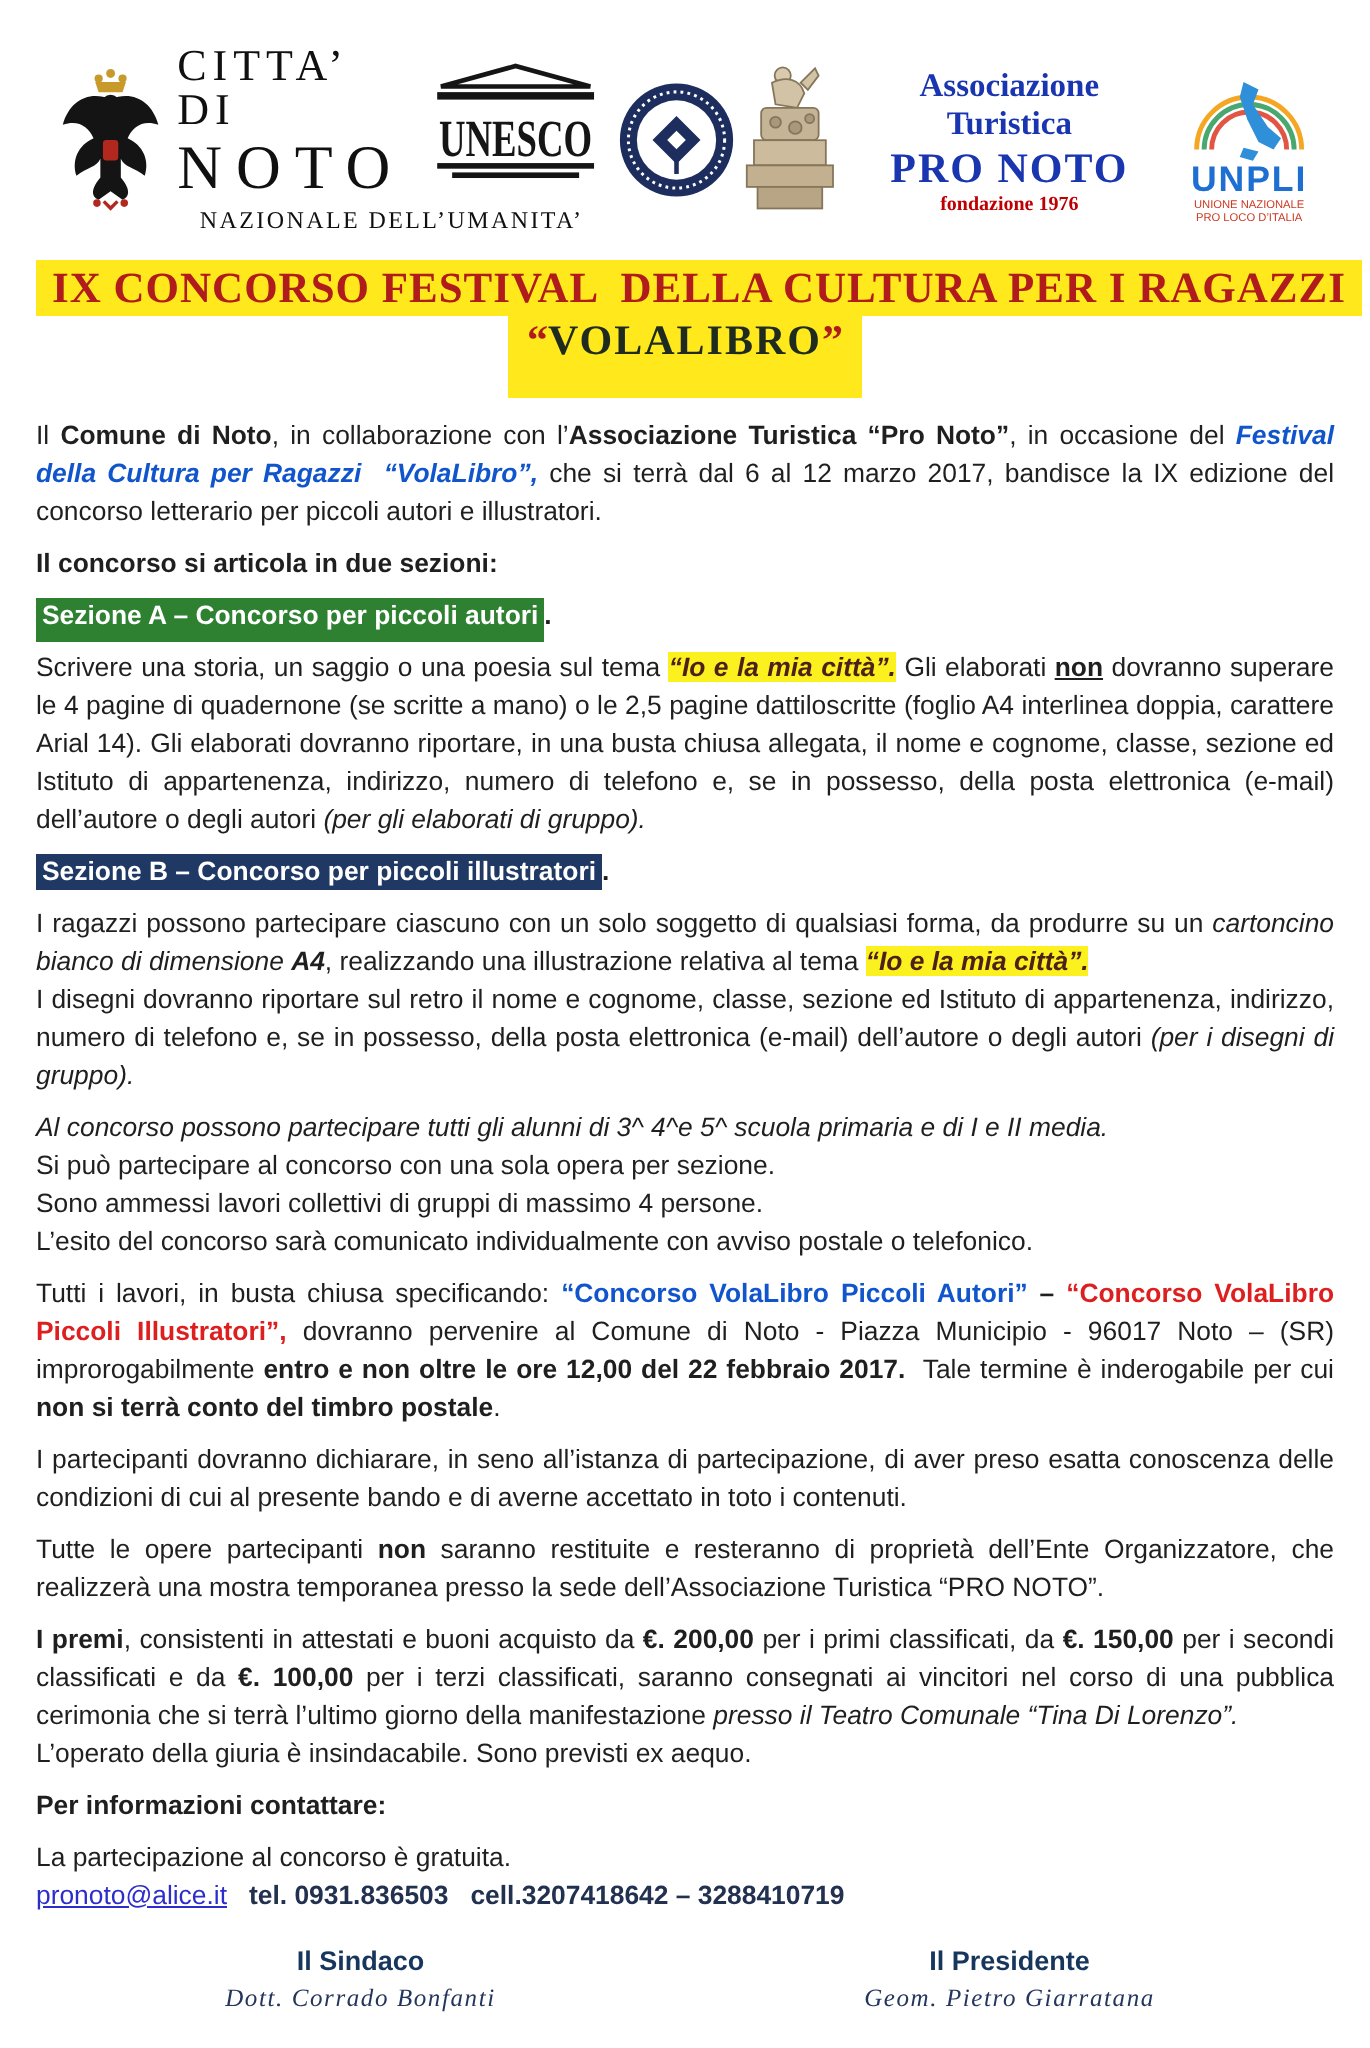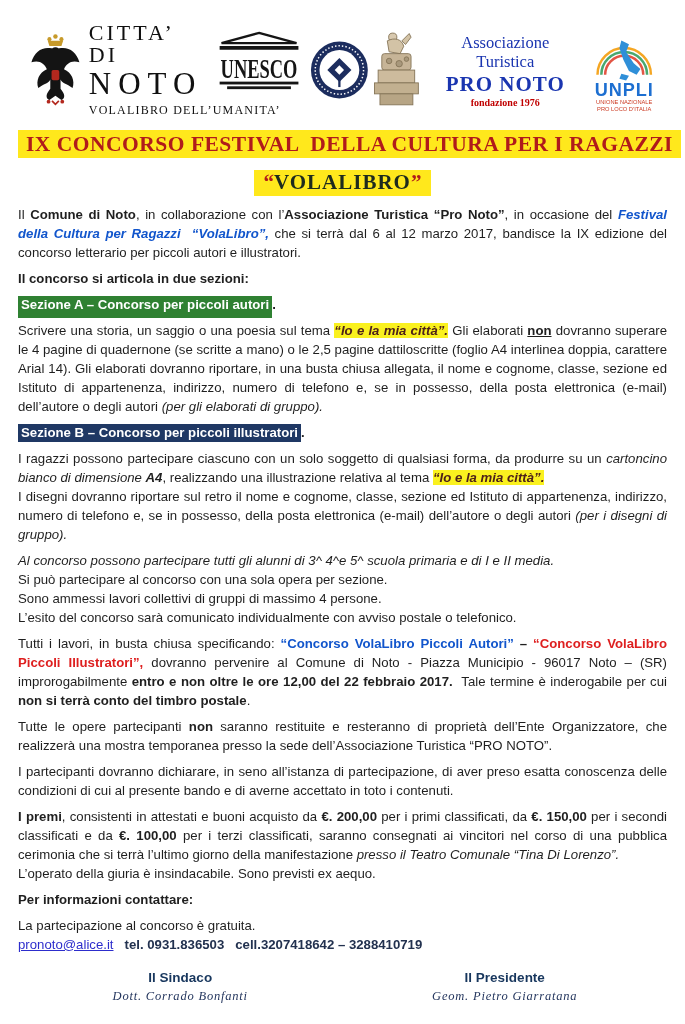--- a/index.html
+++ b/index.html
@@ -17,43 +17,43 @@
   html,body{background:#fff;}
   body{
     width:685px;height:1024px;margin:0 auto;overflow:hidden;
     font-family:"Liberation Sans",sans-serif;color:var(--ink);
   }
   .page{padding:14px 18px 0 18px;}
 
   
   .masthead{display:flex;justify-content:space-between;align-items:flex-start;padding:8px 6px 2px 10px;}
   .brand-left{display:flex;align-items:center;gap:6px;}
-  .city-block{display:flex;flex-direction:column;}
+  .city-block{display:flex;flex-direction:column;align-items:center;}
   .city-top{display:flex;align-items:center;gap:6px;}
   .city-lines{font-family:"Liberation Serif",serif;color:#101010;line-height:1;}
   .city-l1{font-size:22px;letter-spacing:3px;}
   .city-l2{font-size:31px;letter-spacing:7px;margin-top:2px;}
   .city-sub{font-family:"Liberation Serif",serif;font-size:12px;letter-spacing:1.2px;margin-top:4px;color:#101010;white-space:nowrap;}
   .brand-right{display:flex;align-items:center;gap:8px;padding-top:4px;}
   .pronoto-block{text-align:center;font-family:"Liberation Serif",serif;line-height:1.15;}
-  .pronoto-l1{color:#1A35B0;font-weight:400;font-size:16.5px;}
+  .pronoto-l1{color:#1A35B0;font-weight:700;font-size:16.5px;}
   .pronoto-l2{color:#1A35B0;font-weight:700;font-size:21px;letter-spacing:1px;}
   .pronoto-l3{color:#C00000;font-weight:700;font-size:10px;margin-top:1px;}
 
   
   .doc-title{text-align:center;margin-top:10px;line-height:1.05;}
   .doc-title .t1{
     display:inline-block;background:var(--yellow);color:var(--title-red);
     font-family:"Liberation Serif",serif;font-size:21.5px;font-weight:600;
     letter-spacing:0.5px;padding:3px 8px 2px;white-space:pre;
   }
   .doc-title .t2{
     display:inline-block;background:var(--yellow);
     font-family:"Liberation Serif",serif;font-size:21px;font-weight:600;
-    padding:1px 10px 3px;margin-top:12px;
+    padding:1px 10px 18px;margin-top:0px;
   }
   .doc-title .t2 .q{color:var(--title-red);}
   .doc-title .t2 .w{color:#1E2B1E;letter-spacing:1px;}
 
   
   .doc-body{margin-top:9px;}
   .para{
     font-size:13.2px;line-height:19px;text-align:justify;margin-top:7px;
   }
   .para span, .para a{white-space:pre-wrap;}
@@ -111,21 +111,21 @@
             <div class="city-l2">NOTO</div>
           </div>
           <svg width="92" height="62" viewBox="0 0 96 64">
             <polygon points="48,2 88,13 8,13" fill="none" stroke="#151515" stroke-width="2.5"></polygon>
             <rect x="6" y="16" width="84" height="4" fill="#151515"></rect>
             <text x="48" y="50" text-anchor="middle" font-family="Liberation Serif, serif" font-weight="bold" font-size="28" textLength="82" lengthAdjust="spacingAndGlyphs" fill="#151515">UNESCO</text>
             <rect x="6" y="54" width="84" height="3" fill="#151515"></rect>
             <rect x="14" y="59" width="68" height="3" fill="#151515"></rect>
           </svg>
         </div>
-        <div class="city-sub">VOLALIBRO DELL’UMANITA’</div>
+        <div class="city-sub">NAZIONALE DELL’UMANITA’</div>
       </div>
 
       <svg width="60" height="60" viewBox="0 0 62 62">
         <circle cx="31" cy="31" r="30" fill="#1C2D5E"></circle>
         <circle cx="31" cy="31" r="21" fill="#FFFFFF"></circle>
         <circle cx="31" cy="31" r="25.5" fill="none" stroke="#FFFFFF" stroke-width="1.6" stroke-dasharray="1.5,2.2"></circle>
         <rect x="22" y="22" width="18" height="18" transform="rotate(45 31 31)" fill="#1C2D5E"></rect>
         <rect x="27.5" y="27.5" width="7" height="7" transform="rotate(45 31 31)" fill="#FFFFFF"></rect>
         <rect x="29.8" y="41" width="2.4" height="8" fill="#1C2D5E"></rect>
       </svg>
@@ -177,22 +177,22 @@
       <p class="para"><span class="s-b s-hlg">Sezione A – Concorso per piccoli autori</span><span class="s-b">.</span></p>
       <p class="para"><span>Scrivere una storia, un saggio o una poesia sul tema </span><span class="s-b s-i s-hly s-maroon">“Io e la mia città”.</span><span> Gli elaborati </span><span class="s-b s-u">non</span><span> dovranno superare le 4 pagine di quadernone (se scritte a mano) o le 2,5 pagine dattiloscritte (foglio A4 interlinea doppia, carattere Arial 14). Gli elaborati dovranno riportare, in una busta chiusa allegata, il nome e cognome, classe, sezione ed Istituto di appartenenza, indirizzo, numero di telefono e, se in possesso, della posta elettronica (e-mail) dell’autore o degli autori </span><span class="s-i">(per gli elaborati di gruppo).</span></p>
       <p class="para"><span class="s-b s-hlb">Sezione B – Concorso per piccoli illustratori</span><span class="s-b">.</span></p>
       <p class="para"><span>I ragazzi possono partecipare ciascuno con un solo soggetto di qualsiasi forma, da produrre su un </span><span class="s-i">cartoncino bianco di dimensione </span><span class="s-b s-i">A4</span><span>, realizzando una illustrazione relativa al tema </span><span class="s-b s-i s-hly s-maroon">“Io e la mia città”.</span></p>
       <p class="para tight"><span>I disegni dovranno riportare sul retro il nome e cognome, classe, sezione ed Istituto di appartenenza, indirizzo, numero di telefono e, se in possesso, della posta elettronica (e-mail) dell’autore o degli autori </span><span class="s-i">(per i disegni di gruppo).</span></p>
       <p class="para"><span class="s-i">Al concorso possono partecipare tutti gli alunni di 3^ 4^e 5^ scuola primaria e di I e II media.</span></p>
       <p class="para tight"><span>Si può partecipare al concorso con una sola opera per sezione.</span></p>
       <p class="para tight"><span>Sono ammessi lavori collettivi di gruppi di massimo 4 persone.</span></p>
       <p class="para tight"><span>L’esito del concorso sarà comunicato individualmente con avviso postale o telefonico.</span></p>
       <p class="para"><span>Tutti i lavori, in busta chiusa specificando: </span><span class="s-b s-blue">“Concorso VolaLibro Piccoli Autori”</span><span class="s-b"> – </span><span class="s-b s-red">“Concorso VolaLibro Piccoli Illustratori”,</span><span> dovranno pervenire al Comune di Noto - Piazza Municipio - 96017 Noto – (SR) improrogabilmente </span><span class="s-b">entro e non oltre le ore 12,00 del 22 febbraio 2017.</span><span>  Tale termine è inderogabile per cui </span><span class="s-b">non si terrà conto del timbro postale</span><span>.</span></p>
+      <p class="para"><span>I partecipanti dovranno dichiarare, in seno all’istanza di partecipazione, di aver preso esatta conoscenza delle condizioni di cui al presente bando e di averne accettato in toto i contenuti.</span></p>
       <p class="para"><span>Tutte le opere partecipanti </span><span class="s-b">non</span><span> saranno restituite e resteranno di proprietà dell’Ente Organizzatore, che realizzerà una mostra temporanea presso la sede dell’Associazione Turistica “PRO NOTO”.</span></p>
-      <p class="para"><span>I partecipanti dovranno dichiarare, in seno all’istanza di partecipazione, di aver preso esatta conoscenza delle condizioni di cui al presente bando e di averne accettato in toto i contenuti.</span></p>
       <p class="para"><span class="s-b">I premi</span><span>, consistenti in attestati e buoni acquisto da </span><span class="s-b">€. 200,00</span><span> per i primi classificati, da </span><span class="s-b">€. 150,00</span><span> per i secondi classificati e da </span><span class="s-b">€. 100,00</span><span> per i terzi classificati, saranno consegnati ai vincitori nel corso di una pubblica cerimonia che si terrà l’ultimo giorno della manifestazione </span><span class="s-i">presso il Teatro Comunale “Tina Di Lorenzo”.</span></p>
       <p class="para tight"><span>L’operato della giuria è insindacabile. Sono previsti ex aequo.</span></p>
       <p class="para"><span class="s-b">Per informazioni contattare:</span></p>
       <p class="para"><span>La partecipazione al concorso è gratuita.</span></p>
       <p class="para tight"><a class="s-link">pronoto@alice.it</a><span>   </span><span class="s-b s-navy">tel. 0931.836503   cell.3207418642 – 3288410719</span></p>
     </div>
 
   <div class="signatures">
     <div class="sig-col">
       <div class="sig-title">Il Sindaco</div>

